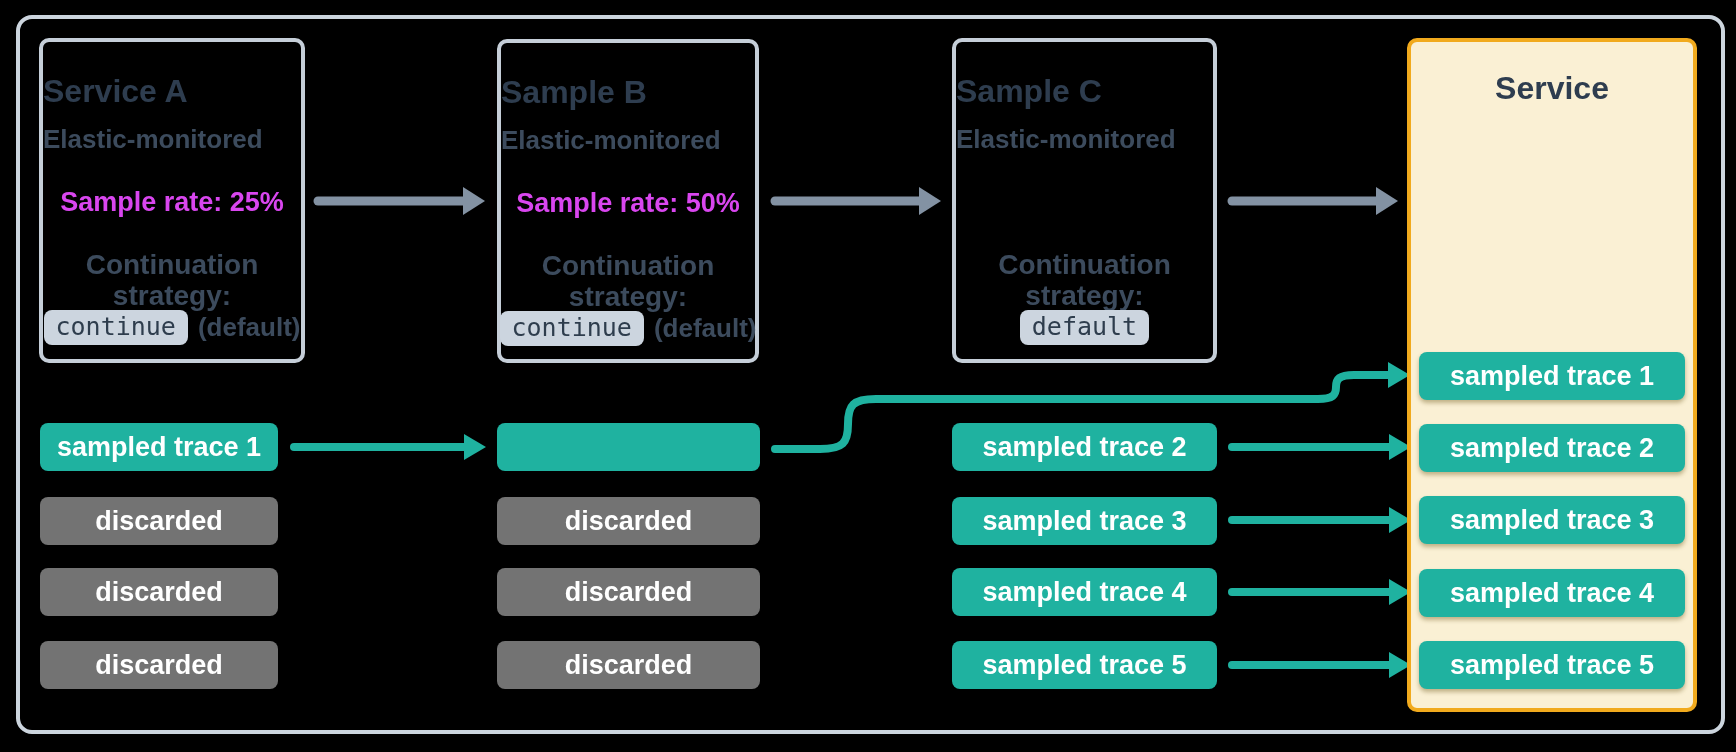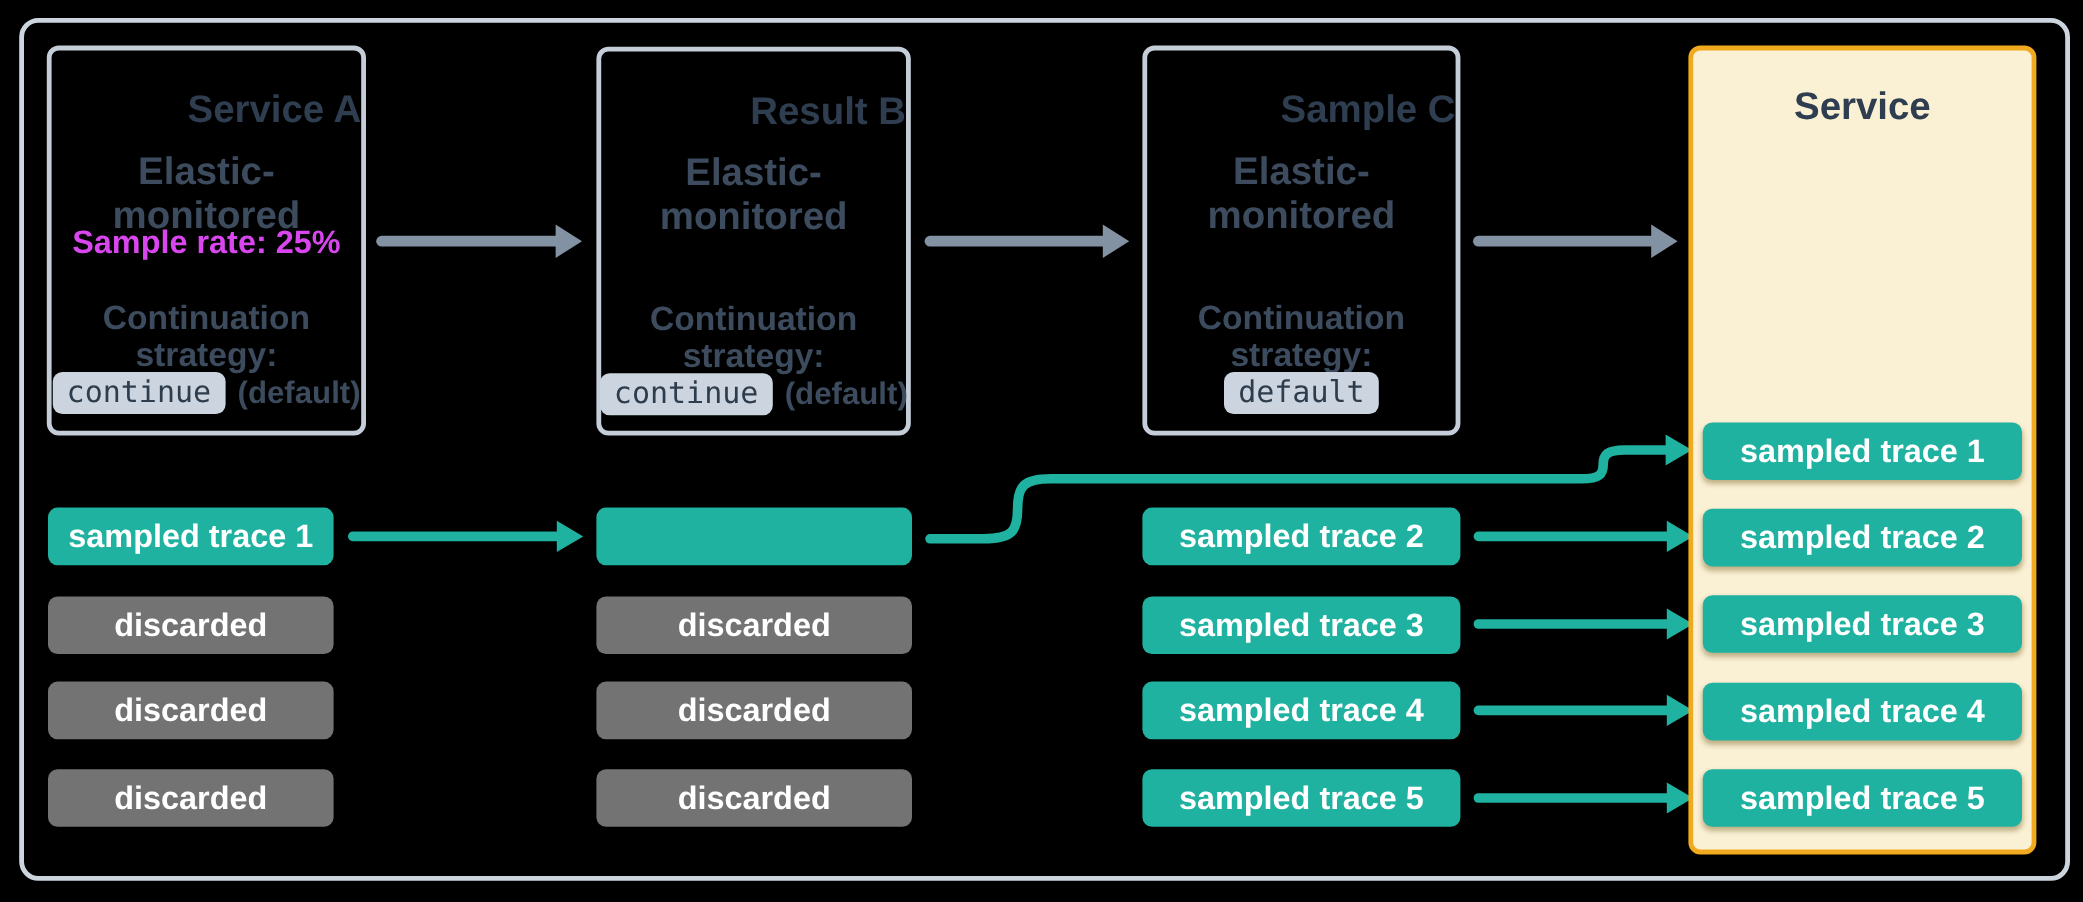--- a/index.html
+++ b/index.html
@@ -8,24 +8,24 @@
 
   .frame{position:absolute;left:16px;top:15px;width:1709px;height:719px;
          border:4px solid #ccd5de;border-radius:16px;box-sizing:border-box;}
 
   .service-box{position:absolute;border:4px solid #c5ced8;border-radius:10px;
                box-sizing:border-box;}
   .box-a{left:39px;top:38px;width:266px;height:325px;}
   .box-b{left:497px;top:39px;width:262px;height:324px;}
   .box-c{left:952px;top:38px;width:265px;height:325px;}
 
-  .box-title{position:absolute;left:0;right:0;top:31px;text-align:right;
+  .box-title{position:absolute;left:0;right:0;top:31px;text-align:left;
              font-size:32px;font-weight:700;color:#2e3d4f;}
-  .box-subtitle{position:absolute;left:0;right:0;top:82px;text-align:center;
-                font-size:32px;font-weight:600;color:#3c4b5d;}
+  .box-subtitle{position:absolute;left:0;right:0;top:82px;
+                font-size:26px;font-weight:600;color:#3c4b5d;}
   .box-sample{position:absolute;left:0;right:0;top:145px;text-align:center;
               font-size:27px;font-weight:600;color:#d946ef;}
   .box-strategy{position:absolute;left:0;right:0;top:207px;text-align:center;
                 font-size:28px;font-weight:600;color:#3c4b5d;line-height:31px;}
   .box-chiprow{position:absolute;left:0;right:0;top:266px;height:38px;
                display:flex;align-items:center;justify-content:center;}
   .code-chip{display:inline-block;background:#ccd5df;border-radius:8px;
              padding:2px 12px 4px 12px;
              font-family:"DejaVu Sans Mono","Liberation Mono",monospace;
              font-size:25px;color:#2e3d4d;}
@@ -113,22 +113,23 @@
     <div>Continuation</div>
     <div>strategy:</div>
   </div>
   <div class="box-chiprow">
     <span class="code-chip">continue</span>
     <span class="suffix">(default)</span>
   </div>
 </div>
 
 <div class="service-box box-b">
-  <div class="box-title">Result B</div>
+  <div class="box-title">Sample B</div>
   <div class="box-subtitle">Elastic-monitored</div>
+  <div class="box-sample">Sample rate: 50%</div>
   <div class="box-strategy">
     <div>Continuation</div>
     <div>strategy:</div>
   </div>
   <div class="box-chiprow">
     <span class="code-chip">continue</span>
     <span class="suffix">(default)</span>
   </div>
 </div>
 

